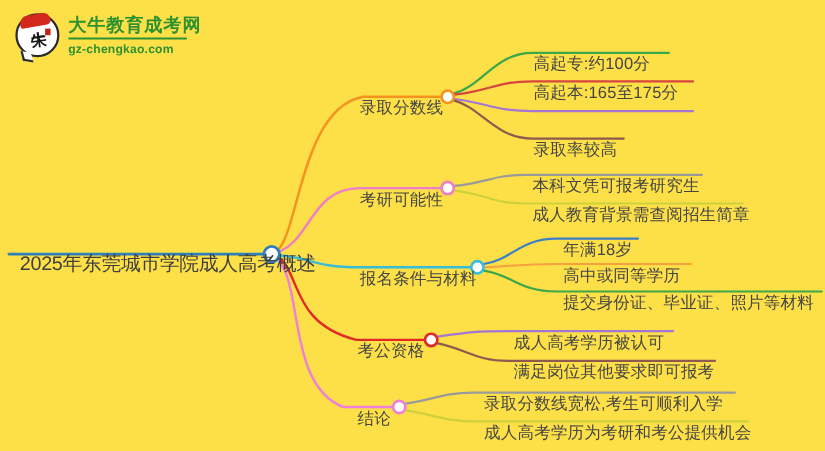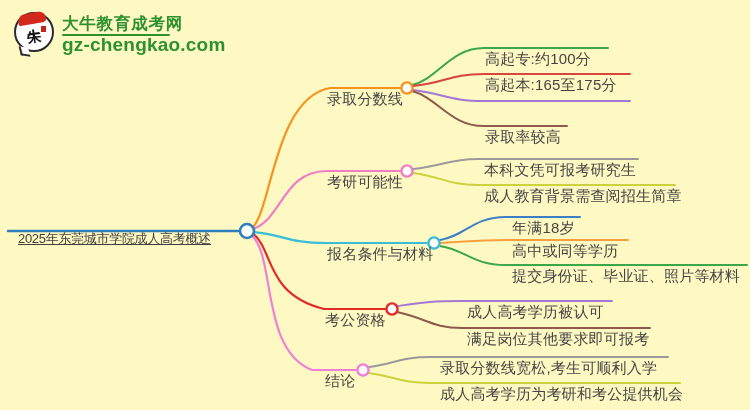--- a/index.html
+++ b/index.html
@@ -1,40 +1,40 @@
 <!DOCTYPE html>
 <html><head>
 <meta charset="utf-8">
 <style>
   html,body{margin:0;padding:0;background:#fff;}
   .canvas{
-    position:relative;width:750px;height:410px;background:#fef9c3;overflow:hidden;
+    position:relative;width:750px;height:410px;background:#fde047;overflow:hidden;
     font-family:"Liberation Sans","DejaVu Sans",sans-serif;
   }
   .canvas svg{position:absolute;left:0;top:0;}
   .lbl{
     position:absolute;font-size:15px;line-height:17px;color:#454545;
     white-space:nowrap;letter-spacing:0.2px;margin-top:19px;
   }
-  .root-lbl{font-size:13px;line-height:20px;color:#3f3f3f;letter-spacing:-0.3px;text-decoration:underline;}
+  .root-lbl{font-size:18px;line-height:20px;color:#3f3f3f;letter-spacing:-0.3px;}
   
   .logo{position:absolute;left:14px;top:12px;display:flex;align-items:flex-start;}
   .badge{position:relative;width:36px;height:36px;border:2px solid #2a2a2a;border-radius:50%;background:#fff;}
   .badge-arc{position:absolute;top:-1px;left:2px;width:28px;height:11px;background:#d3281c;
     border-radius:14px 14px 8px 3px;transform:rotate(-10deg);}
   .badge-text{position:absolute;left:8px;top:4px;writing-mode:vertical-rl;
     font-family:"Liberation Serif","DejaVu Serif",serif;font-size:14px;font-weight:bold;
     color:#161616;transform:rotate(-8deg);line-height:14px;}
   .badge-seal{position:absolute;right:6px;top:12px;width:5px;height:6px;background:#c4231b;}
   .badge-tail{position:absolute;left:4px;bottom:-6px;width:7px;height:7px;background:#fff;
     border-left:2px solid #2a2a2a;border-bottom:2px solid #2a2a2a;transform:skewX(24deg) rotate(10deg);}
   .logo-text{margin-left:8px;padding-top:2px;}
   .site-name{font-size:16.5px;font-weight:bold;color:#2e9130;letter-spacing:0.8px;line-height:18px;}
   .logo-divider{height:2px;background:#2e9130;margin:2px 0 2px;width:108px;border-radius:1px;}
-  .site-url{font-size:19px;font-weight:bold;color:#2e9130;letter-spacing:0.2px;line-height:14px;}
+  .site-url{font-size:11px;font-weight:bold;color:#2e9130;letter-spacing:0.2px;line-height:14px;}
 </style>
 </head>
 <body>
 
 <div class="canvas">
 
   <svg width="750" height="410" viewBox="0 0 750 410">
     <g fill="none" stroke-linecap="round">
 
       <path d="M8 231 H240" stroke-width="2.4" stroke="#2f7fba"></path>

